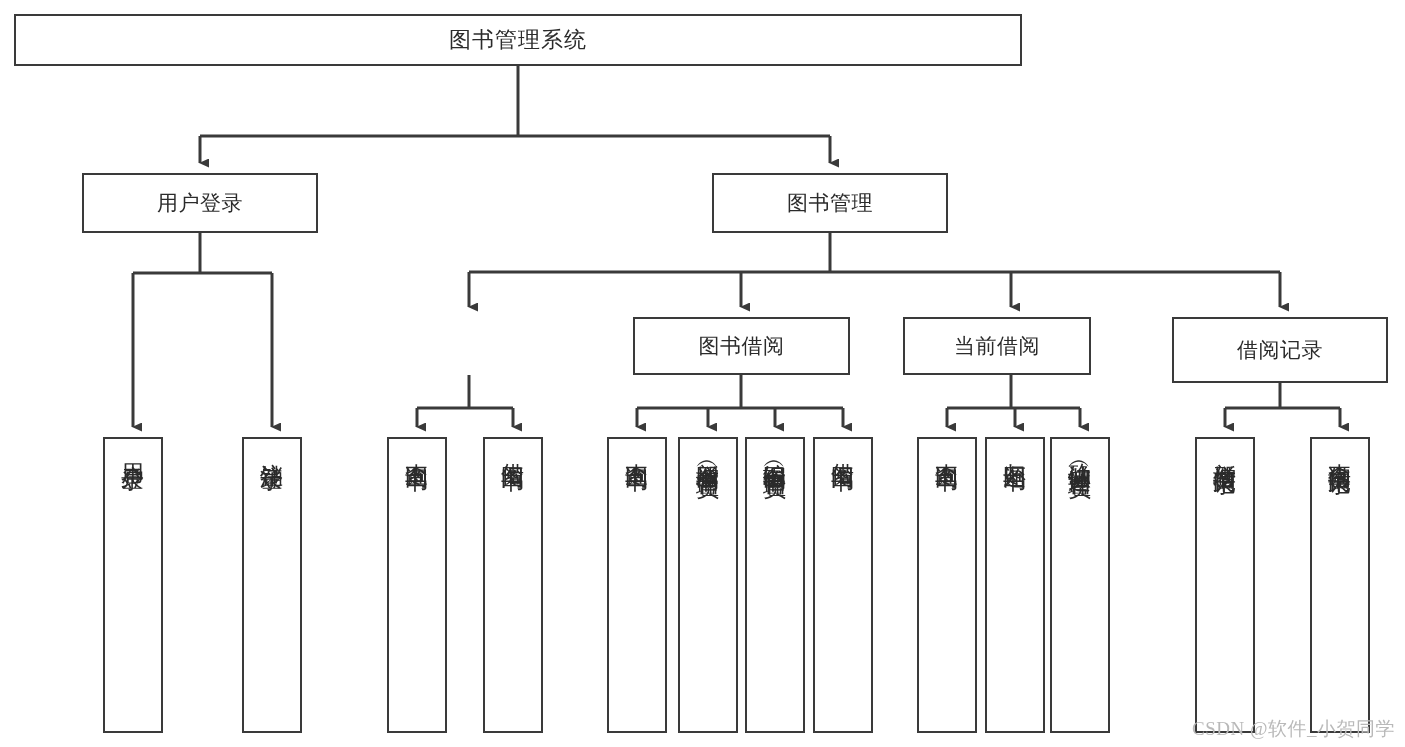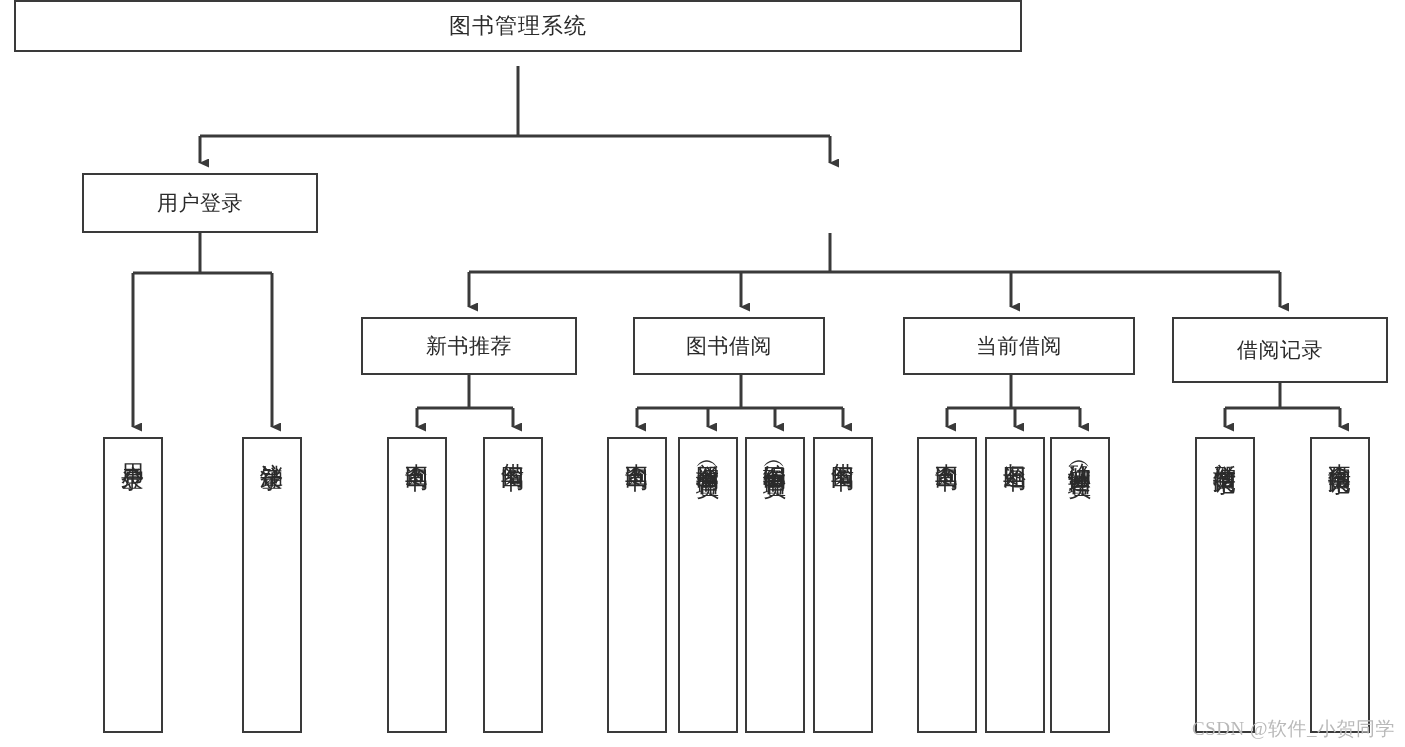--- a/index.html
+++ b/index.html
@@ -119,35 +119,35 @@
       <path d="M1015,408 L1015,427" marker-end="url(#arrowhead)"></path>
       <path d="M1080,408 L1080,427" marker-end="url(#arrowhead)"></path>
 
       <path d="M1280,375 L1280,408"></path>
       <path d="M1225,408 L1340,408"></path>
       <path d="M1225,408 L1225,427" marker-end="url(#arrowhead)"></path>
       <path d="M1340,408 L1340,427" marker-end="url(#arrowhead)"></path>
     </g>
   </svg>
 
-  <div class="node root horiz" id="node-root" style="left: 14px; top: 0; width: 1008px; height: 52px; font-family: Liberation Serif, serif;">
+  <div class="node root horiz" id="node-root" style="left: 14px; top: 14px; width: 1008px; height: 52px; font-family: Liberation Serif, serif;">
     <span class="label">图书管理系统</span>
   </div>
 
   <div class="node horiz" id="node-l2-0" style="left: 82px; top: 173px; width: 236px; height: 60px;">
     <span class="label">用户登录</span>
   </div>
+  <div class="node horiz" id="node-l2-1" style="left: 712px; top: 173px; width: 236px; height: 60px;">
+    <span class="label">图书管理</span>
+  </div>
 
-  <div class="node horiz" id="node-l3-0" style="left: 361px; top: 317px; width: 216px; height: 58px;">
-    <span class="label">新书推荐</span>
-  </div>
-  <div class="node horiz" id="node-l3-1" style="left: 633px; top: 317px; width: 192px; height: 58px;">
+  <div class="node horiz" id="node-l3-1" style="left: 633px; top: 317px; width: 217px; height: 58px;">
     <span class="label">图书借阅</span>
   </div>
-  <div class="node horiz" id="node-l3-2" style="left: 903px; top: 317px; width: 232px; height: 58px;">
+  <div class="node horiz" id="node-l3-2" style="left: 903px; top: 317px; width: 188px; height: 58px;">
     <span class="label">当前借阅</span>
   </div>
   <div class="node horiz" id="node-l3-3" style="left: 1172px; top: 317px; width: 216px; height: 66px;">
     <span class="label">借阅记录</span>
   </div>
 
   <div class="node vert" id="node-leaf-0" style="left: 103px; top: 437px; width: 60px; height: 296px;">
     <span class="label">用户登录</span>
   </div>
   <div class="node vert" id="node-leaf-1" style="left: 242px; top: 437px; width: 60px; height: 296px;">

